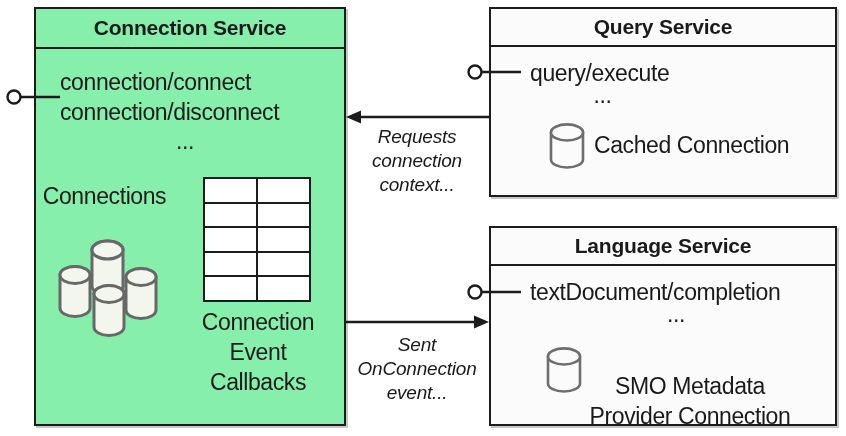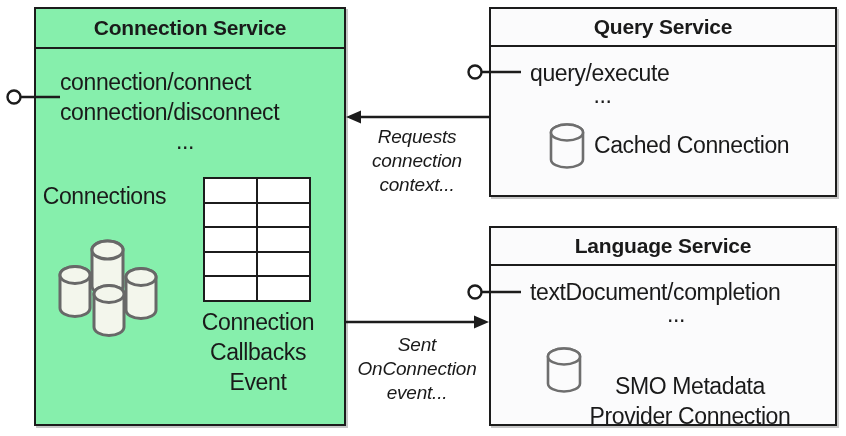--- a/index.html
+++ b/index.html
@@ -79,22 +79,22 @@
     <div class="cell"></div>
     <div class="cell"></div>
     <div class="cell"></div>
     <div class="cell"></div>
     <div class="cell"></div>
     <div class="cell"></div>
   </div>
 
   <div class="txt center" style="left:193px; top:307px; width:130px;">
     <div>Connection</div>
+    <div>Event</div>
     <div>Callbacks</div>
-    <div>Event</div>
   </div>
 
   <div class="box svc" style="left:489px; top:7px; width:348px; height:190px;">
     <div class="box-header" style="height:38px;">
       <span>Query Service</span>
     </div>
   </div>
 
   <div class="txt" style="left:530px; top:58px;">query/execute</div>
   <div class="txt center" style="left:530px; top:82px; width:145px; line-height:26px;">...</div>

